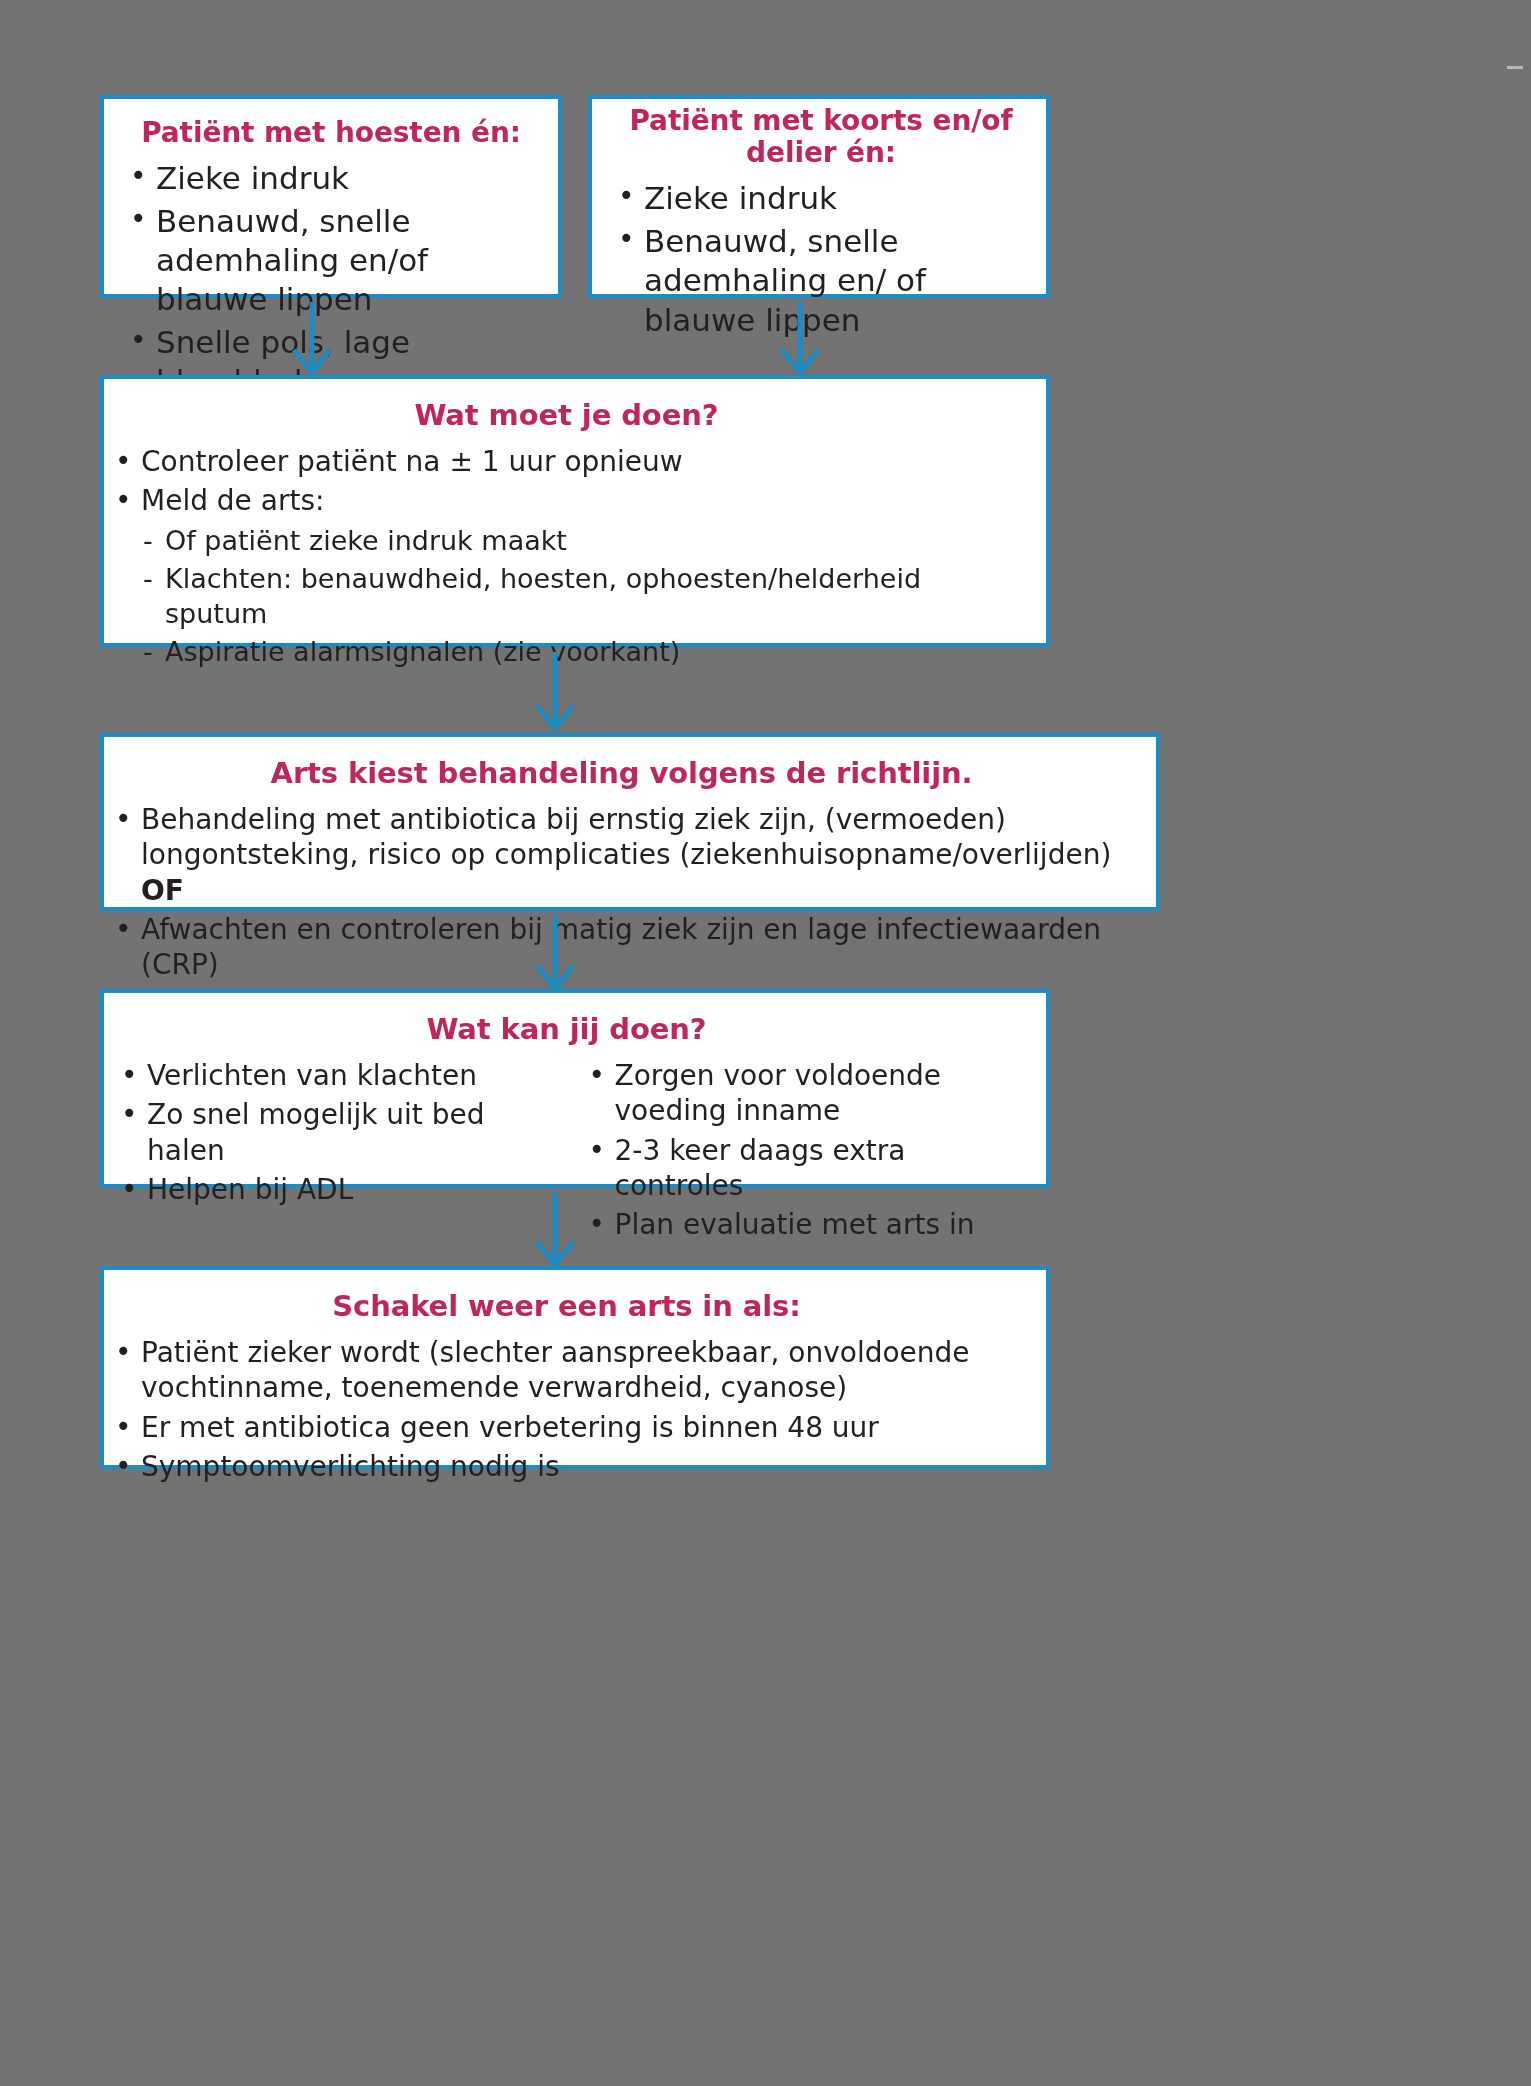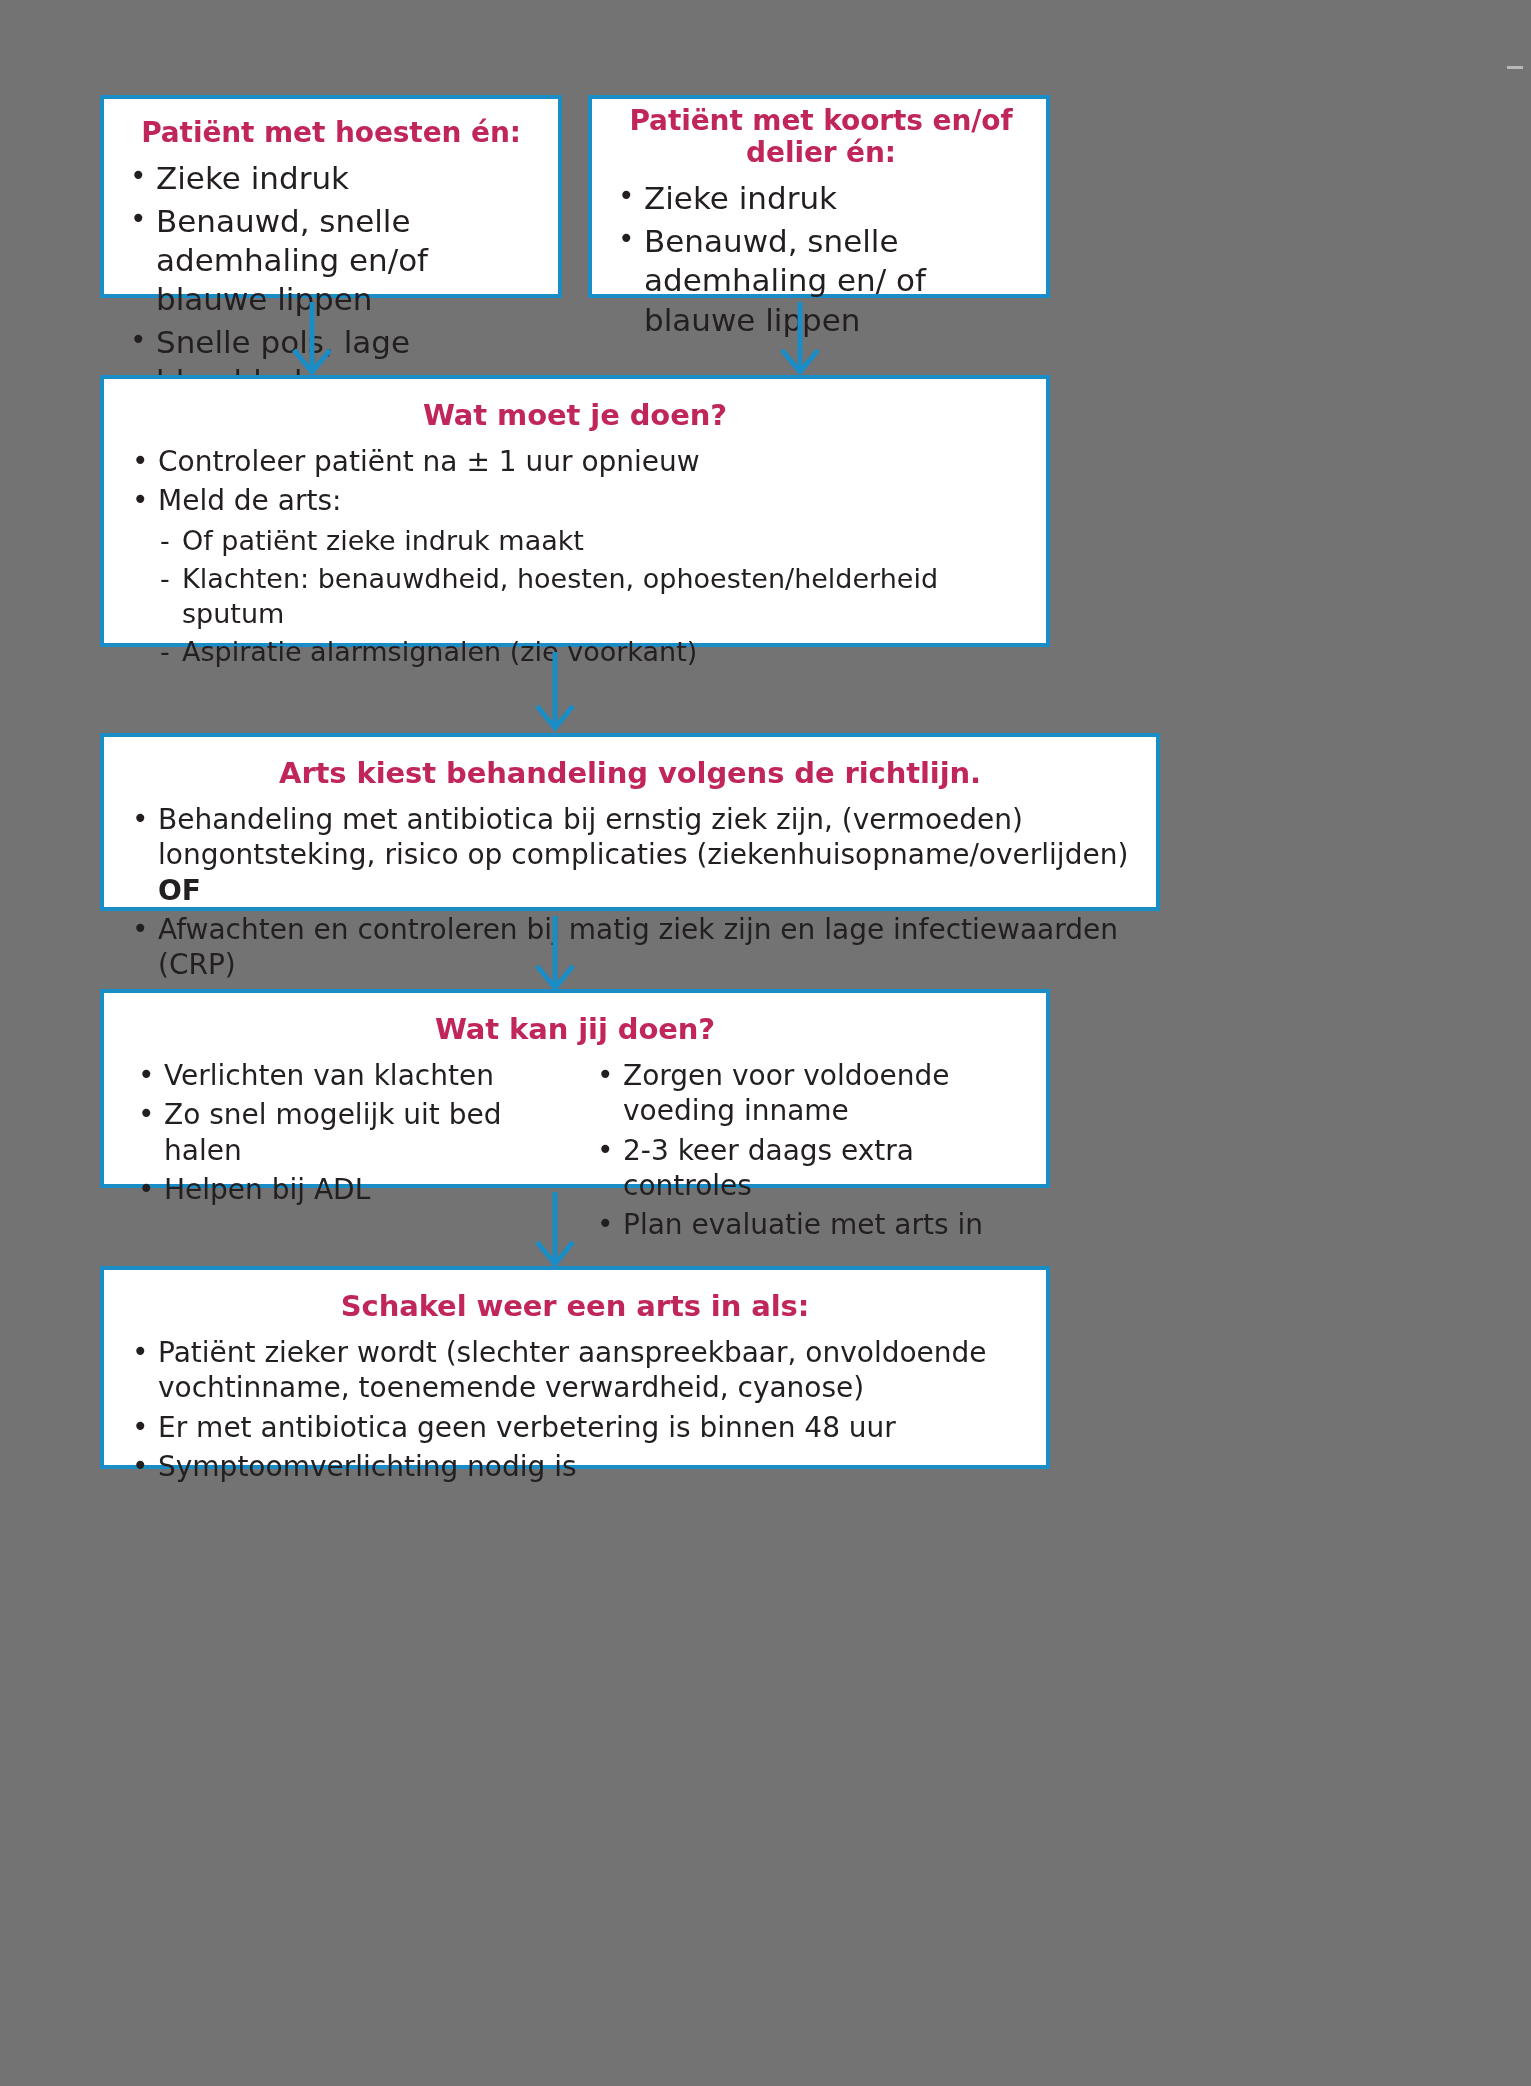--- a/index.html
+++ b/index.html
@@ -23,21 +23,21 @@
     height: 2086px;
     background: #737373;
   }
 
   
   .flow-box {
     position: absolute;
     box-sizing: border-box;
     border: 4px solid #1a8cc6;
     background: #ffffff;
-    padding: 14px 20px 18px 20px;
+    padding: 14px 20px 18px 3px;
   }
 
   .box-title {
     text-align: center;
     color: #c0255b;
     font-weight: bold;
     font-size: 29px;
     line-height: 1.14;
     margin: 6px 0 12px 0;
     letter-spacing: -0.1px;

